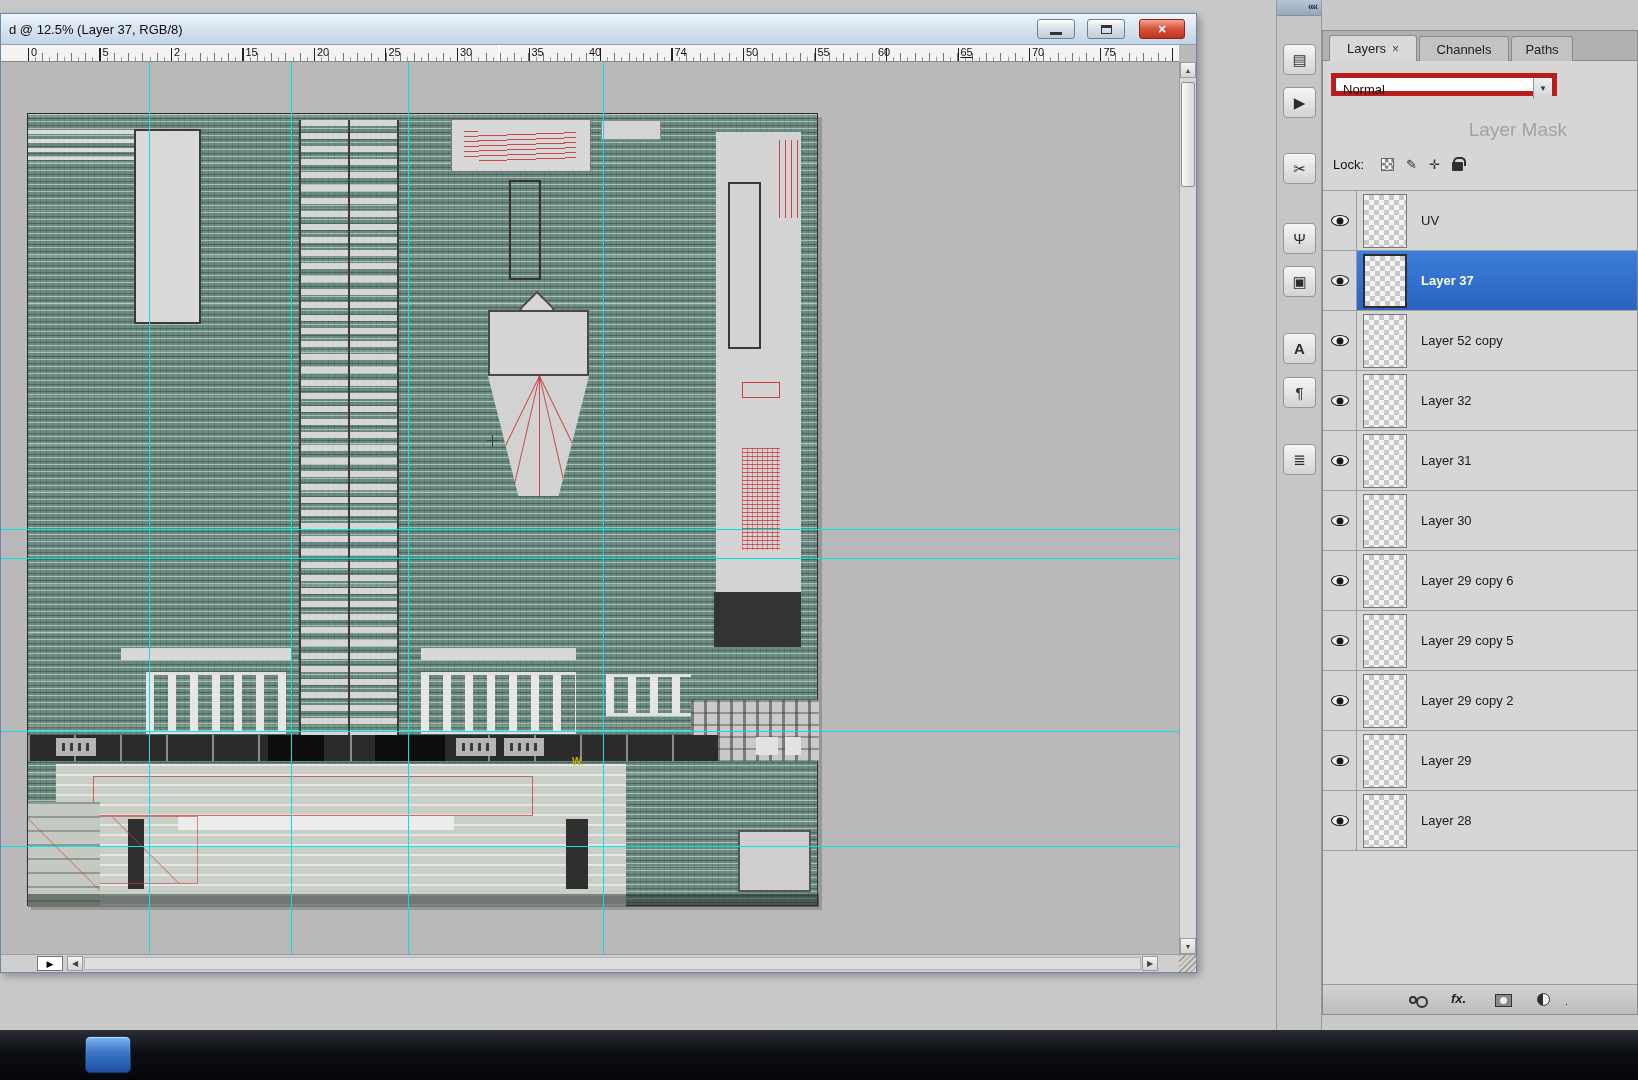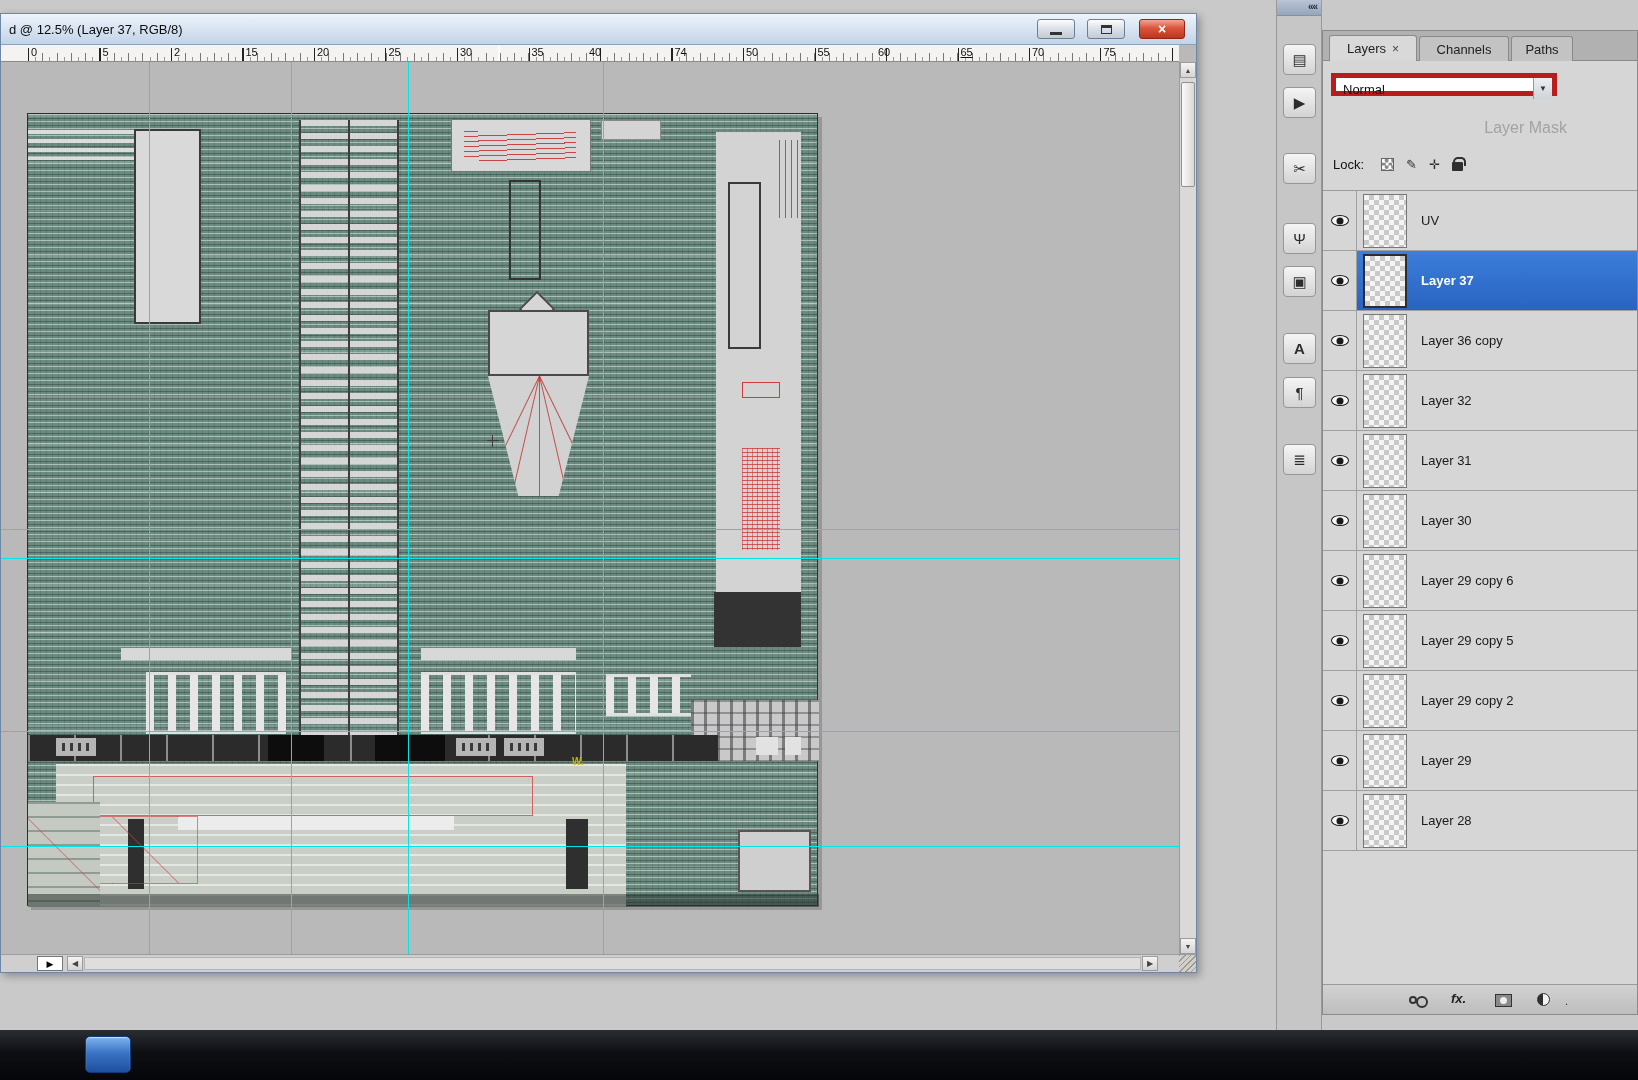--- a/index.html
+++ b/index.html
@@ -148,21 +148,21 @@
   .tab-layers{left:6px;width:88px}
   .tab-channels{left:96px;width:90px}
   .tab-paths{left:188px;width:62px}
   .tab-close{font-size:12px;color:#444}
   .controls{position:absolute;left:0;right:0;top:30px;height:130px;border-bottom:1px solid #9a9a9a}
   .blend-select{position:absolute;left:8px;top:12px;width:226px;height:23px;background:#fff;border:5px solid #b91c1c}
   .blend-value{position:absolute;left:7px;top:4px;font-size:13px;color:#111}
   .blend-arrow{position:absolute;right:0;top:0;width:19px;height:21px;border-left:1px solid #999;
     background:linear-gradient(#eceff2,#cfd4d9);display:flex;align-items:center;justify-content:center;font-size:8px;color:#333}
   .blend-arrow::after{content:"▼"}
-  .layer-mask-label{position:absolute;right:70px;top:58px;font-size:16px;color:#a3a3a3}
+  .layer-mask-label{position:absolute;right:70px;top:58px;font-size:19px;color:#a3a3a3}
   .lock-label{position:absolute;left:10px;top:96px;font-size:13px;color:#111}
   .lock-icons{position:absolute;left:58px;top:92px;display:flex;gap:12px;align-items:center;height:22px}
   .lk-checker{width:13px;height:13px;border:1px solid #666;
     background:repeating-conic-gradient(#8a8a8a 0 25%,#fff 0 50%);background-size:6.5px 6.5px}
   .lk-brush{font-size:13px;color:#2f2f2f}
   .lk-move{font-size:13px;color:#2f2f2f}
   .padlock{position:relative;width:11px;height:9px;background:#2f2f2f;border-radius:1px;display:inline-block;margin-top:4px}
   .padlock::before{content:"";position:absolute;left:1px;top:-5px;width:9px;height:7px;border:2px solid #2f2f2f;border-bottom:none;border-radius:5px 5px 0 0}
   .layers-list{position:absolute;left:0;right:0;top:160px;bottom:30px;overflow:hidden;background:#d6d6d6}
   .layer-row{position:relative;height:60px;border-bottom:1px solid #9f9f9f;display:flex;align-items:center}
@@ -368,21 +368,21 @@
             <span class="eye"></span>
           </div>
           <div class="thumb"></div>
           <div class="lname">Layer 37</div>
         </div>
         <div class="layer-row">
           <div class="eye-cell">
             <span class="eye"></span>
           </div>
           <div class="thumb"></div>
-          <div class="lname">Layer 36 copy</div>
+          <div class="lname">Layer 52 copy</div>
         </div>
         <div class="layer-row">
           <div class="eye-cell">
             <span class="eye"></span>
           </div>
           <div class="thumb"></div>
           <div class="lname">Layer 32</div>
         </div>
         <div class="layer-row">
           <div class="eye-cell">

